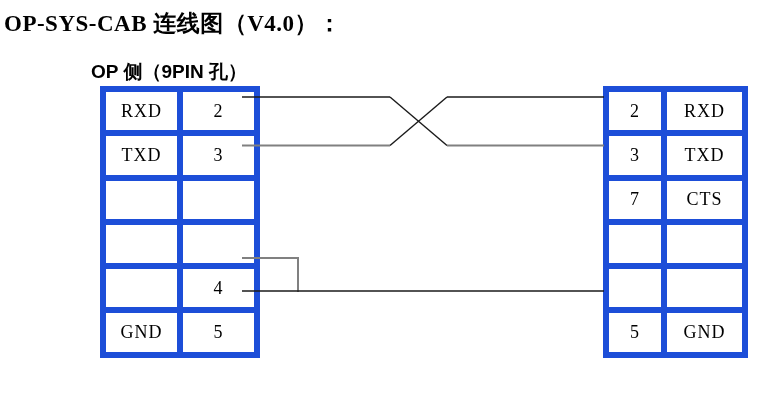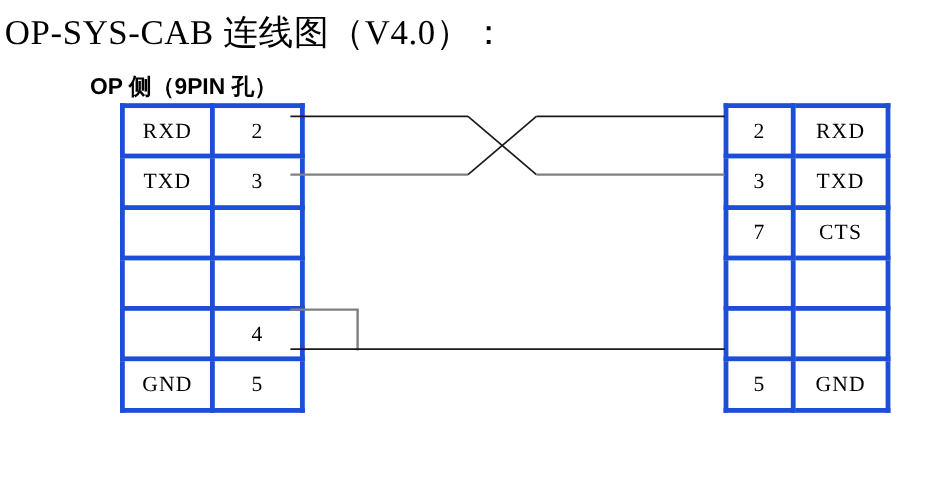--- a/index.html
+++ b/index.html
@@ -13,40 +13,42 @@
     height: 400px;
     background: #ffffff;
     font-family: "Liberation Serif", serif;
     color: #000000;
     overflow: hidden;
   }
   .title {
     position: absolute;
     left: 4px;
     top: 8px;
-    font-size: 29px;
+    font-size: 23px;
     letter-spacing: 0.5px;
     white-space: nowrap;
+    font-weight: bold;
   }
   .hdr {
     position: absolute;
     font-family: "Liberation Sans", sans-serif;
     font-weight: bold;
     font-size: 19px;
     white-space: nowrap;
+    margin-left: 16px;
   }
   .hdr-left  { left: 75px;  top: 59px; }
   .hdr-right { left: 575px; top: 57px; }
   table.conn {
     position: absolute;
     border-collapse: collapse;
     table-layout: fixed;
   }
   table.conn td {
-    border: 4px solid #1d4ed8;
+    border: 6px solid #1d4ed8;
     text-align: center;
     vertical-align: middle;
     font-size: 18px;
     font-family: "Liberation Serif", serif;
     padding: 0;
     letter-spacing: 1px;
     height: 38.3px;
   }
   table.conn-left  { left: 100px; top: 86px; width: 142px; height: 236px; }
   table.conn-right { left: 603px; top: 86px; width: 127px; height: 236px; }

